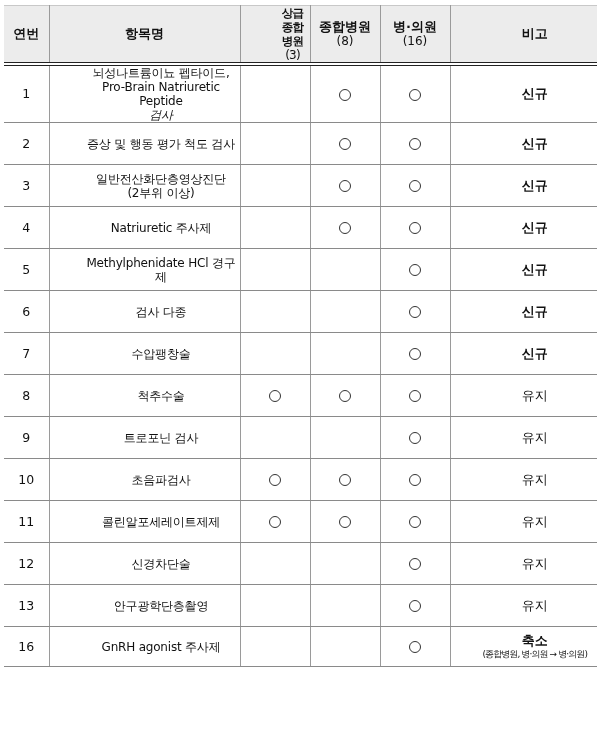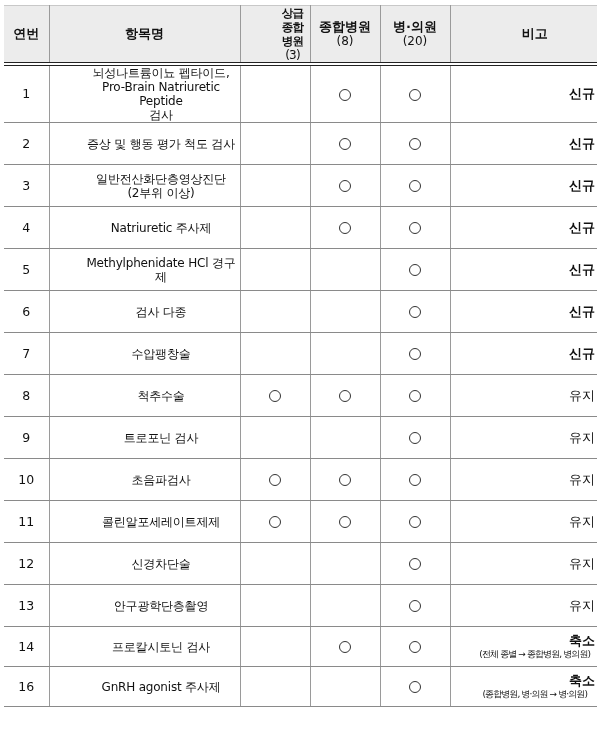--- a/index.html
+++ b/index.html
@@ -23,21 +23,21 @@
                 font-weight: bold; font-size: 13px; line-height: 14px; }
   th .sub { display: block; font-weight: normal; font-size: 12px; }
   th .sub-bold { display: block; font-weight: bold; }
   th.h-a { font-size: 11.5px; letter-spacing: -0.8px; padding-left: 37px; }
   td { font-size: 12px; line-height: 14px; }
   td.no { font-size: 12.5px; }
   td.name { font-size: 12px; letter-spacing: -0.2px; padding-left: 35px; }
   td.mark { font-size: 15px; color: #222; }
   .circle { display: inline-block; width: 10px; height: 10px; border: 1px solid #333;
             border-radius: 50%; vertical-align: middle; }
-  td.note .main { display: block; font-size: 13px; text-align: right; }
+  td.note .main { display: block; font-size: 13px; }
   td.note .main.bold { font-weight: bold; }
   td.note .detail { display: block; font-size: 9px; letter-spacing: -0.9px; white-space: nowrap; line-height: 12px; }
   tr.r1 { height: 54px; }
   tr.rn { height: 42px; }
   tr.rs { height: 40px; }
 </style>
 </head>
 <body>
 
 <table>
@@ -56,32 +56,32 @@
       <th class="h-a">
         <span class="sub-bold">상급종합병원</span>
         <span class="sub">(3)</span>
       </th>
       <th>
         <span class="sub-bold">종합병원</span>
         <span class="sub">(8)</span>
       </th>
       <th>
         <span class="sub-bold">병·의원</span>
-        <span class="sub">(20)</span>
+        <span class="sub">(16)</span>
       </th>
       <th>비고</th>
     </tr>
   </thead>
   <tbody id="tbody">
       <tr class="r1">
         <td class="no">1</td>
         <td class="name">
           <span style="display: block;">뇌성나트륨이뇨 펩타이드,</span>
           <span style="display: block;">Pro-Brain Natriuretic Peptide</span>
-          <span style="display: block;">검사</span>
+          <span style="display: block; font-style: italic;">검사</span>
         </td>
         <td class="mark"></td>
         <td class="mark"><span class="circle"></span></td>
         <td class="mark"><span class="circle"></span></td>
         <td class="note">
           <span class="main bold">신규</span>
         </td>
       </tr>
       <tr class="rn">
         <td class="no">2</td>
@@ -200,31 +200,20 @@
         <td class="no">13</td>
         <td class="name">안구광학단층촬영</td>
         <td class="mark"></td>
         <td class="mark"></td>
         <td class="mark"><span class="circle"></span></td>
         <td class="note">
           <span class="main">유지</span>
         </td>
       </tr>
       <tr class="rs">
-        <td class="no">14</td>
-        <td class="name">프로칼시토닌 검사</td>
-        <td class="mark"></td>
-        <td class="mark"><span class="circle"></span></td>
-        <td class="mark"><span class="circle"></span></td>
-        <td class="note">
-          <span class="main bold">축소</span>
-          <span class="detail">(전체 종별 → 종합병원, 병의원)</span>
-        </td>
-      </tr>
-      <tr class="rs">
         <td class="no">16</td>
         <td class="name">GnRH agonist 주사제</td>
         <td class="mark"></td>
         <td class="mark"></td>
         <td class="mark"><span class="circle"></span></td>
         <td class="note">
           <span class="main bold">축소</span>
           <span class="detail">(종합병원, 병·의원 → 병·의원)</span>
         </td>
       </tr>

